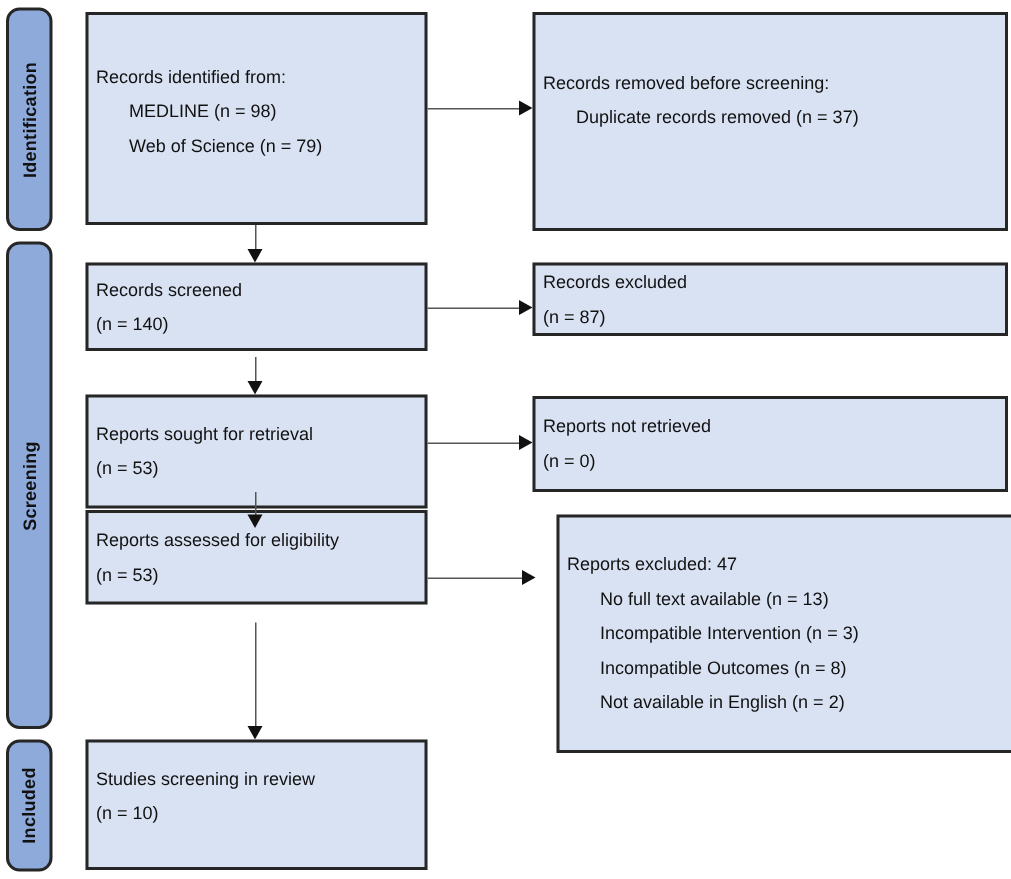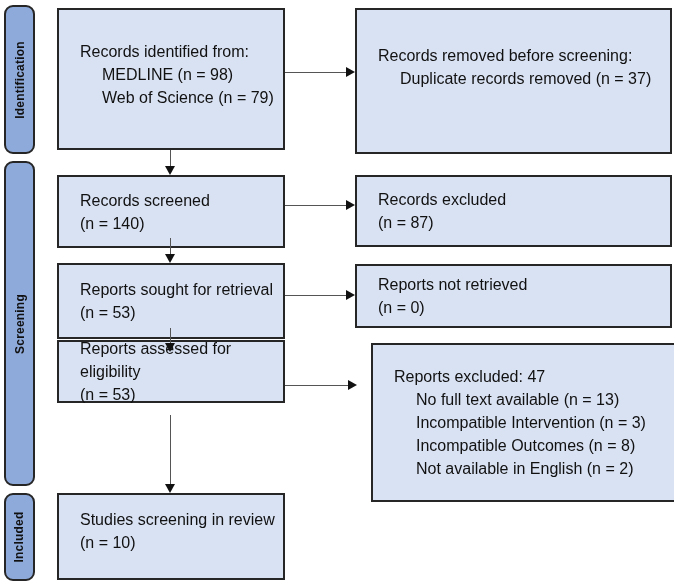--- a/index.html
+++ b/index.html
@@ -42,31 +42,31 @@
   .ribbon-screening{left:4px;top:161px;height:325px;}
   .ribbon-included{left:4px;top:493px;height:88px;}
 
   
   .box{
     position:absolute;
     background:var(--box-fill);
     border:2px solid var(--box-border);
     box-sizing:border-box;
     display:flex;flex-direction:column;justify-content:center;
-    padding-left:21px;padding-right:6px;
-    font-size:16px;
+    padding-left:5px;padding-right:6px;
+    font-size:12px;
     line-height:23px;
   }
   .box .indent{padding-left:22px;}
   .col-l{left:57px;width:228px;}
   .col-r{left:355px;width:317px;}
   .box-identified{top:8px;height:142px;padding-bottom:10px;}
   .box-removed{top:8px;height:146px;padding-bottom:28px;}
-  .box-screened{top:175px;height:73px;}
-  .box-records-excluded{top:175px;height:72px;}
+  .box-screened{top:175px;height:59px;}
+  .box-records-excluded{top:175px;height:49px;}
   .box-sought{top:263px;height:76px;}
   .box-not-retrieved{top:264px;height:64px;}
   .box-assessed{top:340px;height:63px;}
   .box-reports-excluded{top:343px;height:159px;margin-left:16px;}
   .box-included{top:493px;height:87px;padding-bottom:12px;}
   .em{}
 
   
   .vline{position:absolute;width:1px;background:var(--line-color);}
   .hline{position:absolute;height:1px;background:var(--line-color);}

